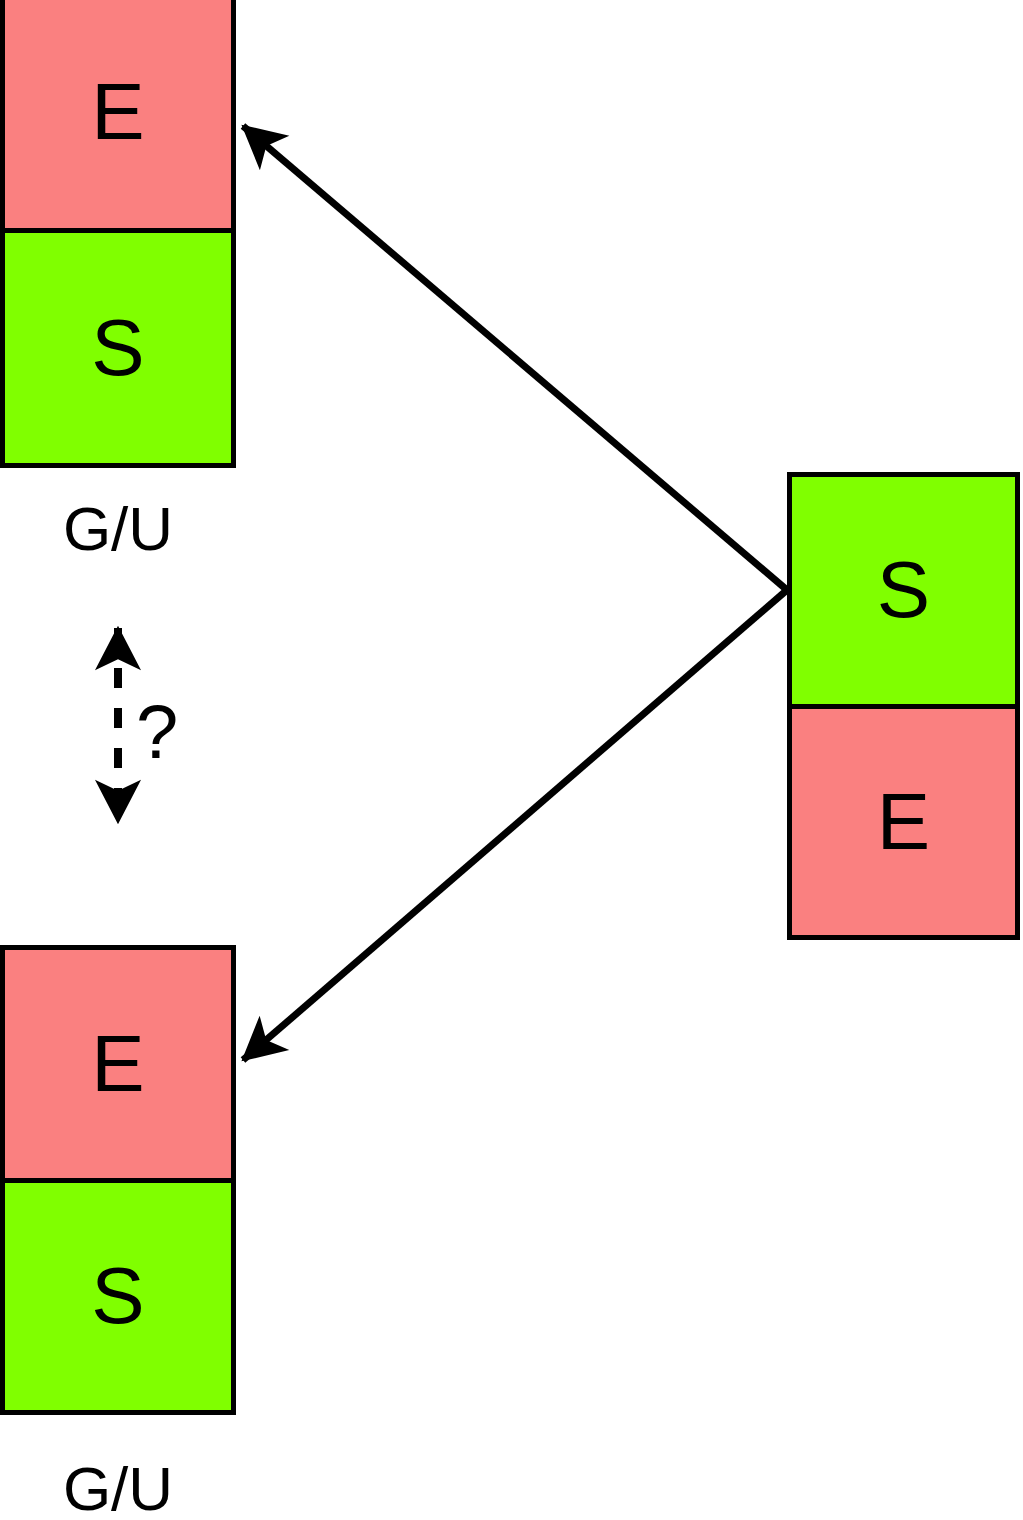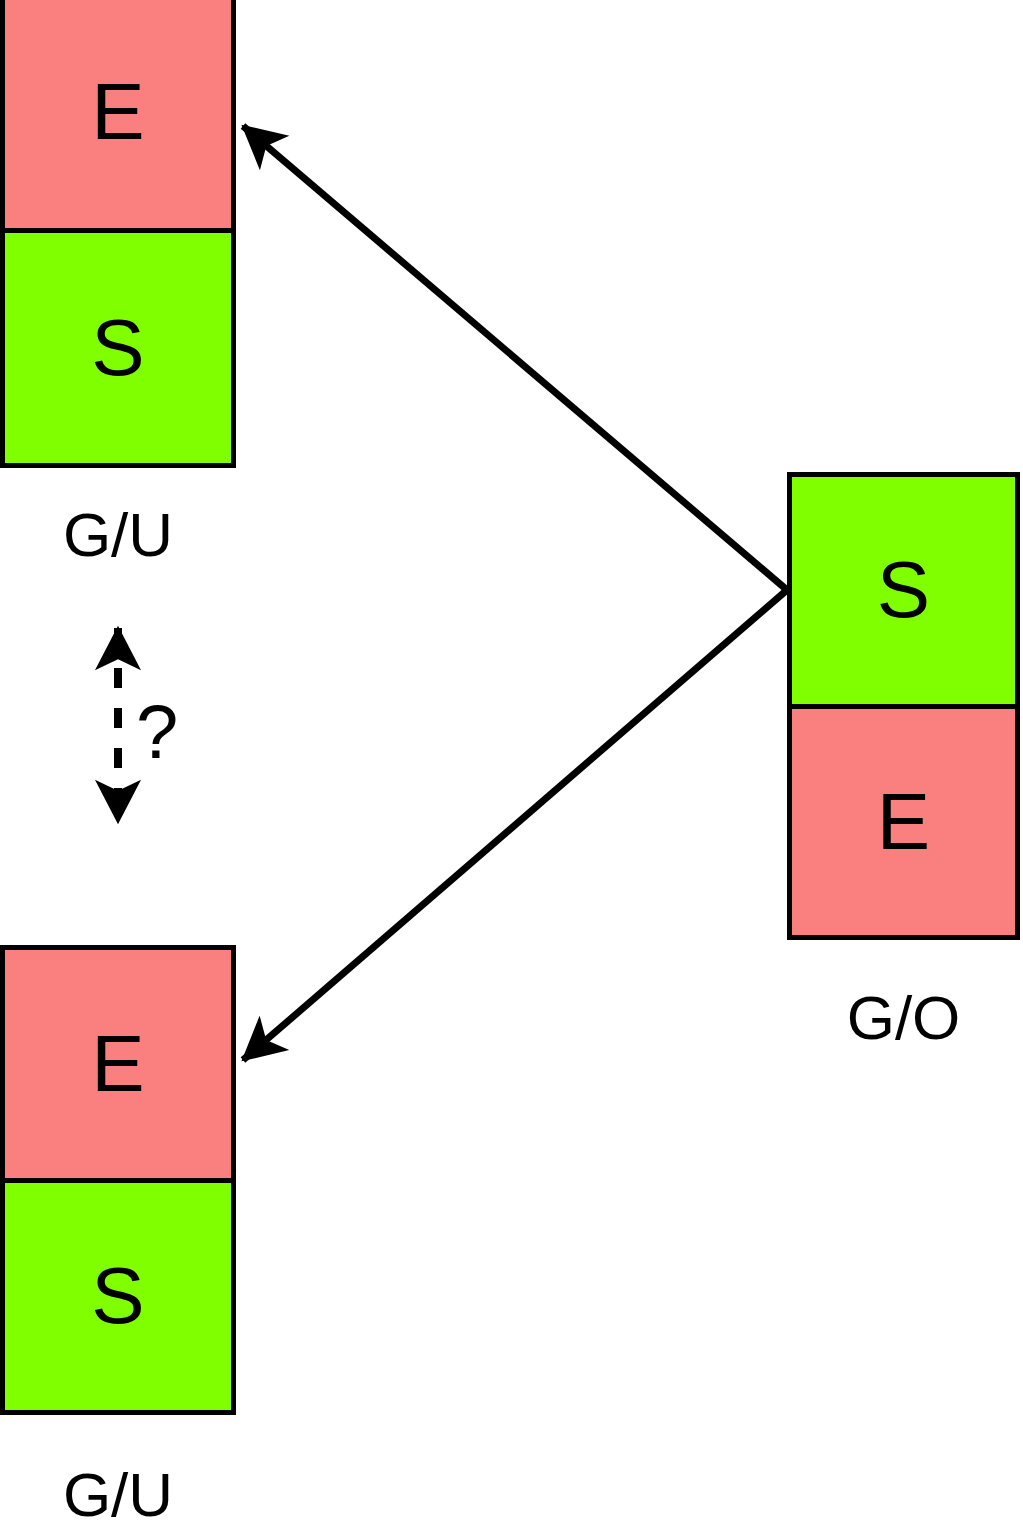--- a/index.html
+++ b/index.html
@@ -42,21 +42,20 @@
     border-bottom: 5px solid #000000;
   }
   .caption {
     position: absolute;
     color: #000000;
     font-size: 62px;
     line-height: 1;
     font-family: "Liberation Sans", sans-serif;
     white-space: nowrap;
     text-align: center;
-    margin-top: 6px;
   }
   .qmark {
     position: absolute;
     color: #000000;
     font-size: 76px;
     line-height: 1;
     font-family: "Liberation Sans", sans-serif;
     white-space: nowrap;
   }
   #edges {
@@ -122,17 +121,16 @@
   <div class="caption" id="caption-gu-bottom">G/U</div>
 
   <div class="block" id="block-go">
     <div class="cell top" style="background:#80ff00;">
       <span>S</span>
     </div>
     <div class="cell" style="background:#fa8080;">
       <span>E</span>
     </div>
   </div>
-  <div class="caption" id="caption-go">G/O</div>
 
   <div class="qmark" id="qmark-label">?</div>
 
 </div>
 
 </body></html>

